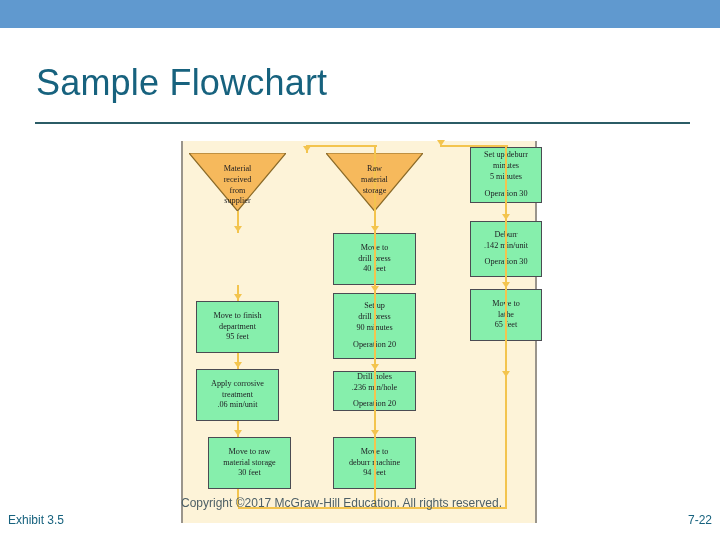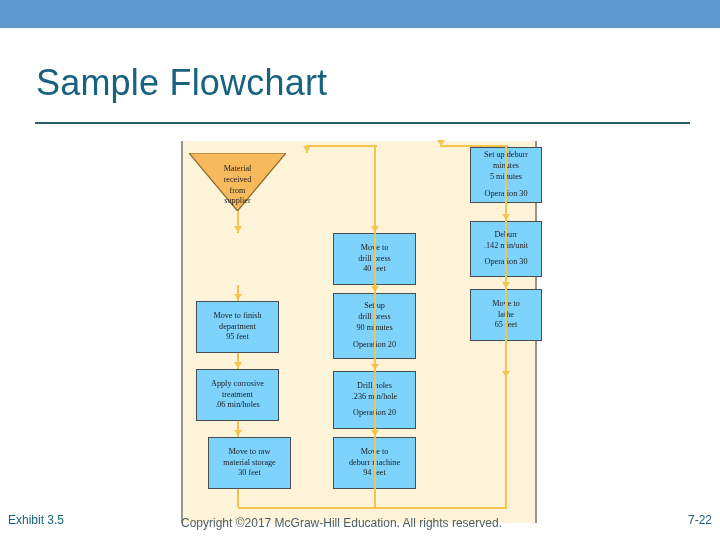--- a/index.html
+++ b/index.html
@@ -48,21 +48,21 @@
     position: absolute;
     left: 8px;
     top: 513px;
     font-size: 12px;
     color: #17627e;
     white-space: nowrap;
   }
   #copyright-note {
     position: absolute;
     left: 181px;
-    top: 516px;
+    top: 496px;
     width: 420px;
     font-size: 12px;
     color: #4d5f66;
     white-space: nowrap;
     overflow: hidden;
   }
   #page-number {
     position: absolute;
     left: 688px;
     top: 513px;
@@ -100,21 +100,21 @@
     align-items: center;
     justify-content: center;
     text-align: center;
     color: #1d1d22;
     font-family: "Liberation Serif", serif;
     font-size: 8.2px;
     line-height: 1.32;
   }
 
   .node.process {
-    background: #7dd3fc;
+    background: #86efac;
     border: 1px solid #4b4b52;
   }
 
   .node .line { display: block; white-space: nowrap; }
   .node .op-line { display: block; white-space: nowrap; margin-top: 6px; }
 
   
   .node.triangle {
     background: transparent;
     border: none;
@@ -191,46 +191,57 @@
         <div class="node-text">
           <span class="line">Move to finish</span>
           <span class="line">department</span>
           <span class="line">95 feet</span>
         </div>
       </div>
       <div class="node process" style="left: 13px; top: 228px; width: 83px; height: 52px;">
         <div class="node-text">
           <span class="line">Apply corrosive</span>
           <span class="line">treatment</span>
-          <span class="line">.06 min/holes</span>
+          <span class="line">.06 min/unit</span>
         </div>
       </div>
       <div class="node process" style="left: 25px; top: 296px; width: 83px; height: 52px;">
         <div class="node-text">
           <span class="line">Move to raw</span>
           <span class="line">material storage</span>
           <span class="line">30 feet</span>
+        </div>
+      </div>
+      <div class="node triangle" style="left: 143px; top: 12px; width: 97px; height: 58px;">
+        <div class="tri-shape"></div>
+        <svg class="tri-outline" viewBox="0 0 100 100" preserveAspectRatio="none">
+          <polygon points="0,0 100,0 50,100" fill="none" stroke="#8a6a28" stroke-width="1.2" vector-effect="non-scaling-stroke"></polygon>
+        </svg>
+        <div class="tri-text">
+          <span class="line">Raw</span>
+          <span class="line">material</span>
+          <span class="line">storage</span>
         </div>
       </div>
       <div class="node process" style="left: 150px; top: 92px; width: 83px; height: 52px;">
         <div class="node-text">
           <span class="line">Move to</span>
           <span class="line">drill press</span>
           <span class="line">40 feet</span>
         </div>
       </div>
       <div class="node process" style="left: 150px; top: 152px; width: 83px; height: 66px;">
         <div class="node-text">
           <span class="line">Set up</span>
           <span class="line">drill press</span>
           <span class="line">90 minutes</span>
           <span class="op-line">Operation 20</span>
         </div>
       </div>
-      <div class="node process" style="left: 150px; top: 230px; width: 83px; height: 58px;">
+      <div class="node process" style="left: 150px; top: 230px; width: 83px; height: 40px;">
         <div class="node-text">
           <span class="line">Drill holes</span>
           <span class="line">.236 min/hole</span>
           <span class="op-line">Operation 20</span>
         </div>
       </div>
       <div class="node process" style="left: 150px; top: 296px; width: 83px; height: 52px;">
         <div class="node-text">
           <span class="line">Move to</span>
           <span class="line">deburr machine</span>

